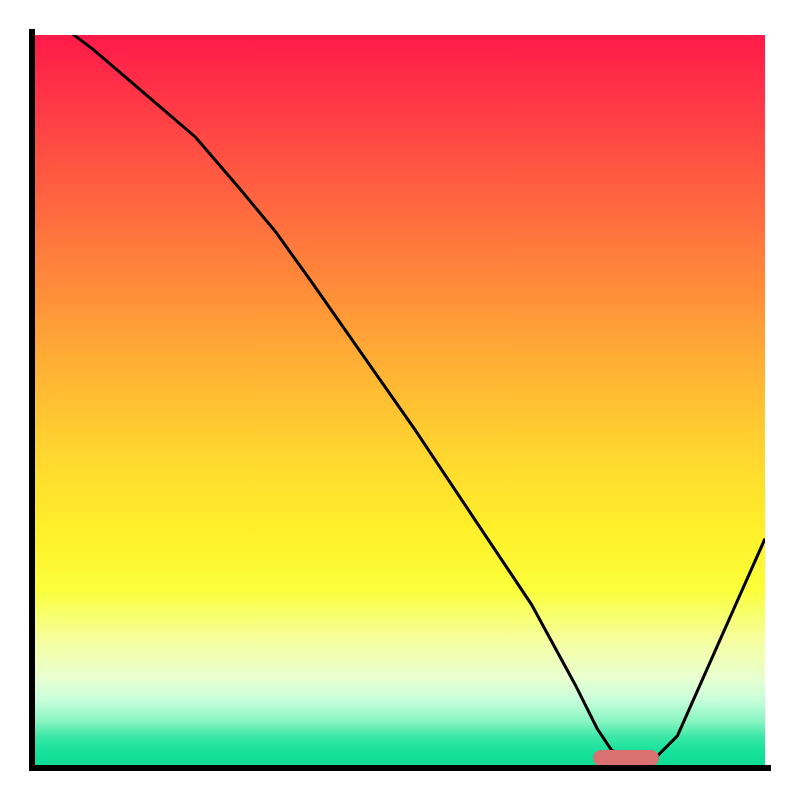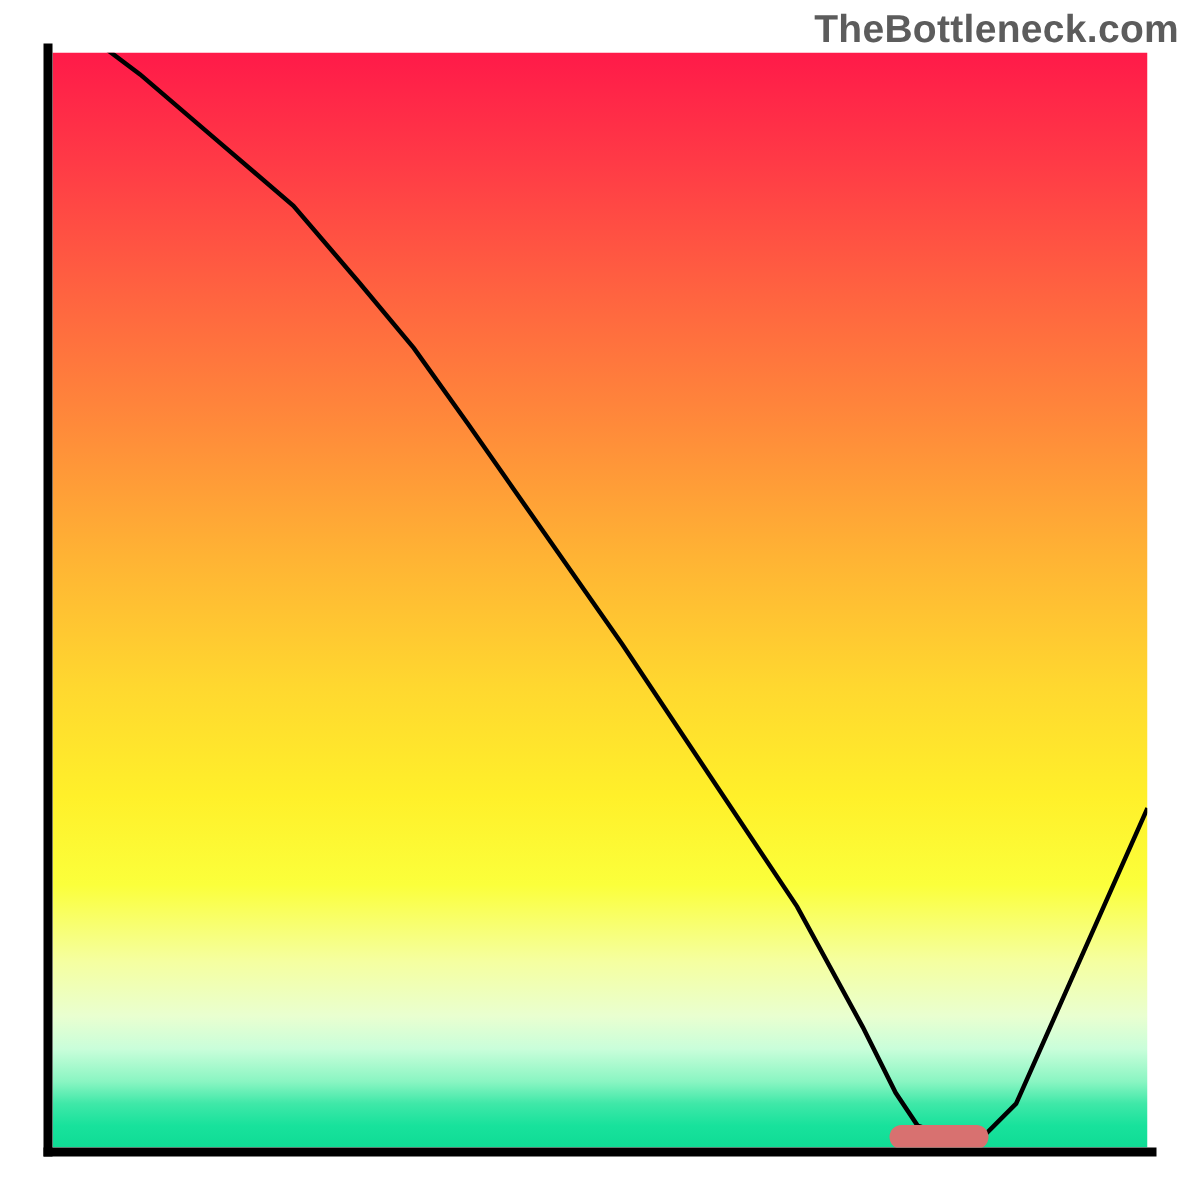--- a/index.html
+++ b/index.html
@@ -84,21 +84,20 @@
     top: 29px;
     width: 6px;
     height: 742px;
   }
 </style>
 </head>
 <body>
 
 <div class="container">
 
-  <div class="watermark">TheBottleneck.com</div>
 
   <div class="plot-area">
     <div class="gradient"></div>
 
     <svg class="curve-layer" viewBox="0 0 730 730" preserveAspectRatio="none">
       <path fill="none" stroke="#000" stroke-width="3" d="M0.0 -29.2 L58.4 14.6 L109.5 58.4 L160.6 102.2 L204.4 153.3 L240.9 197.1 L277.4 248.2 L328.5 321.2 L379.6 394.2 L438.0 481.8 L496.4 569.4 L540.2 649.7 L562.1 693.5 L576.7 715.4 L598.6 722.7 L620.5 722.7 L642.4 700.8 L671.6 635.1 L700.8 569.4 L730.0 503.7"></path>
     </svg>
 
     <div class="marker" style="left: 558.45px; top: 714.7px; width: 65.7px;"></div>
   </div>

